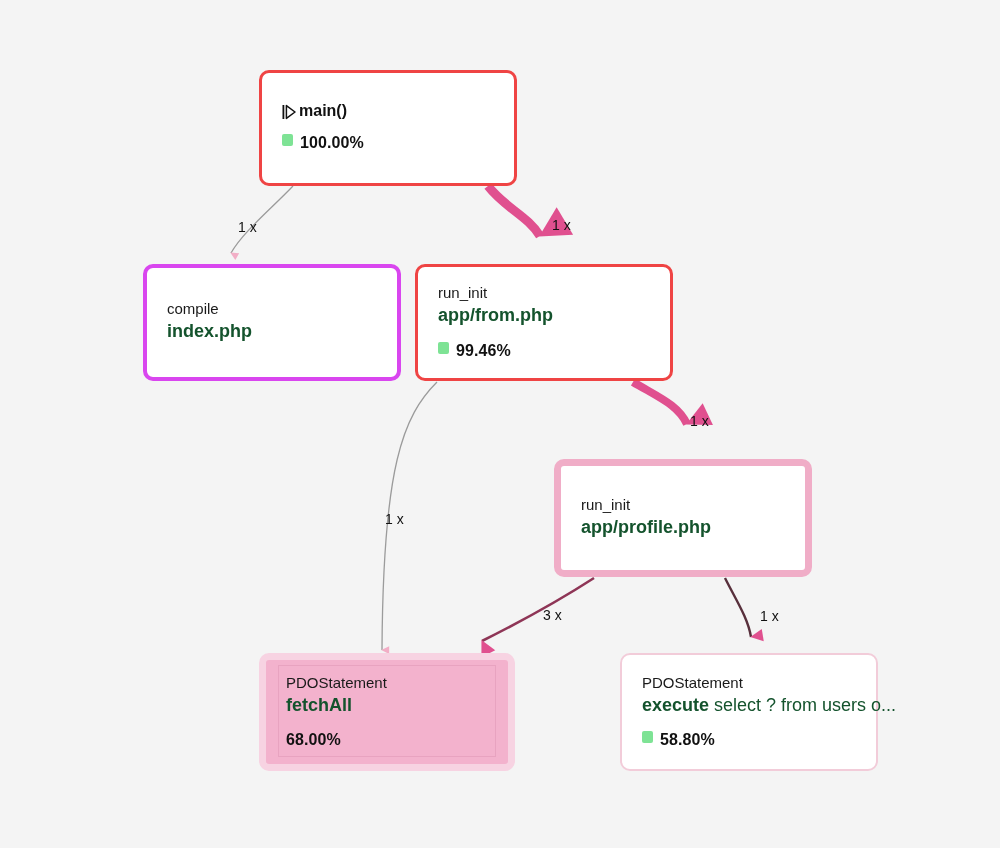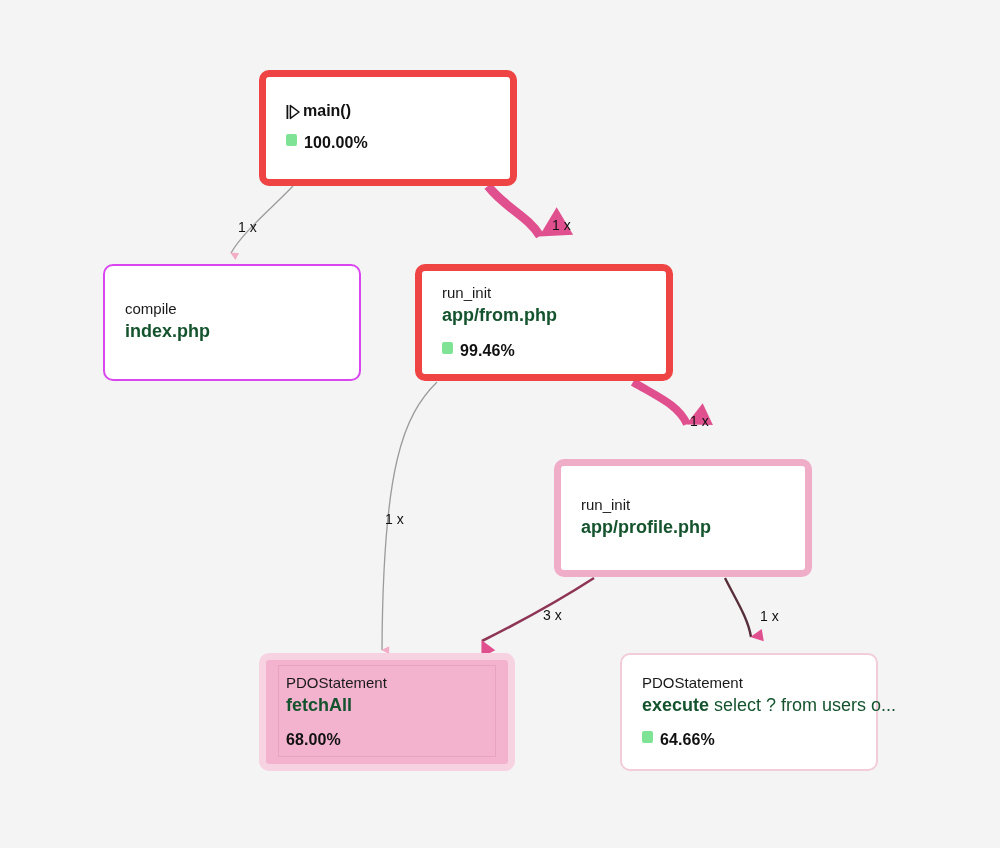--- a/index.html
+++ b/index.html
@@ -30,23 +30,23 @@
     box-sizing: border-box;
     background: #ffffff;
     border-radius: 10px;
     padding: 14px 20px 16px 20px;
     display: flex;
     flex-direction: column;
     justify-content: center;
     z-index: 5;
   }
   
-  .node.w-heavy { border: 7px solid #ef4444; }
+  .node.w-heavy { border: 3px solid #ef4444; }
   .node.w-mid   { border: 7px solid #f0adc7; }
-  .node.w-thin  { border: 2px solid #d946ef; }
+  .node.w-thin  { border: 4px solid #d946ef; margin-left: 40px; }
   .node.w-thin-pink { border: 2px solid #f2ccd9; }
 
   .node.filled {
     background: #f3b2cd;
     border: 7px solid #f7d3e2;
     padding: 12px 20px 14px 20px;
   }
   .node.filled .node-inner {
     outline: 1px solid #e8a3c0;
     outline-offset: 7px;
@@ -207,21 +207,21 @@
       </div>
     </div>
   </div>
 
   <div class="node w-thin-pink" style="left:620px; top:653px; width:258px; height:118px;">
     <div class="node-inner">
       <div class="line-top">PDOStatement</div>
       <div class="line-sub"><span>execute</span><span class="sub-rest"> select ? from users o...</span></div>
       <div class="metric-row">
         <span class="metric-swatch"></span>
-        <span class="metric-value">64.66%</span>
+        <span class="metric-value">58.80%</span>
       </div>
     </div>
   </div>
 
   <div class="edge-label" style="left:238px; top:219px;">1 x</div>
 
   <div class="edge-label" style="left:552px; top:217px;">1 x</div>
 
   <div class="edge-label" style="left:385px; top:511px;">1 x</div>
 

